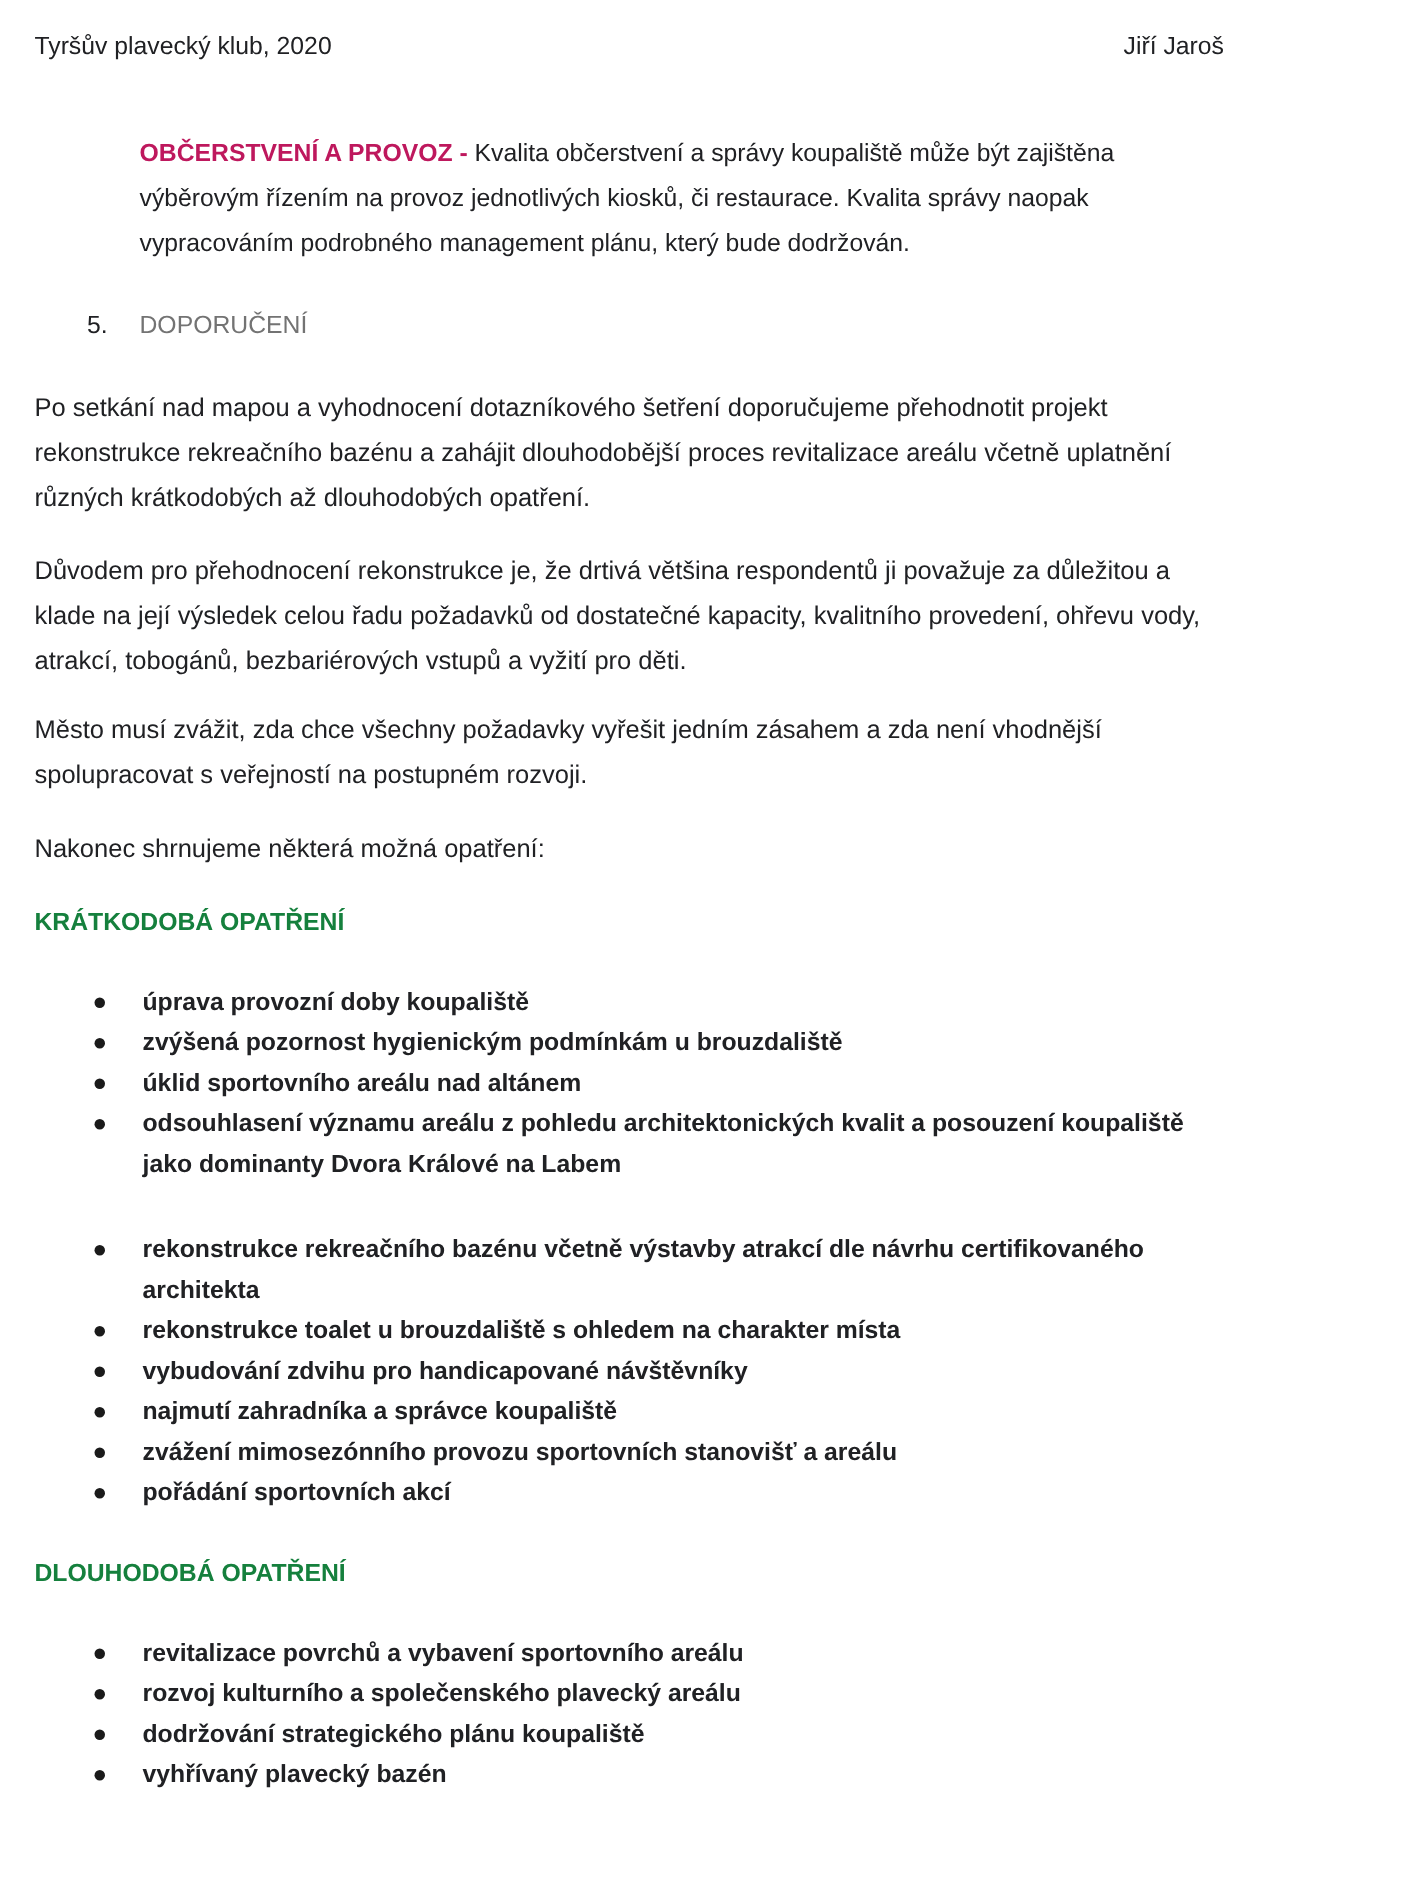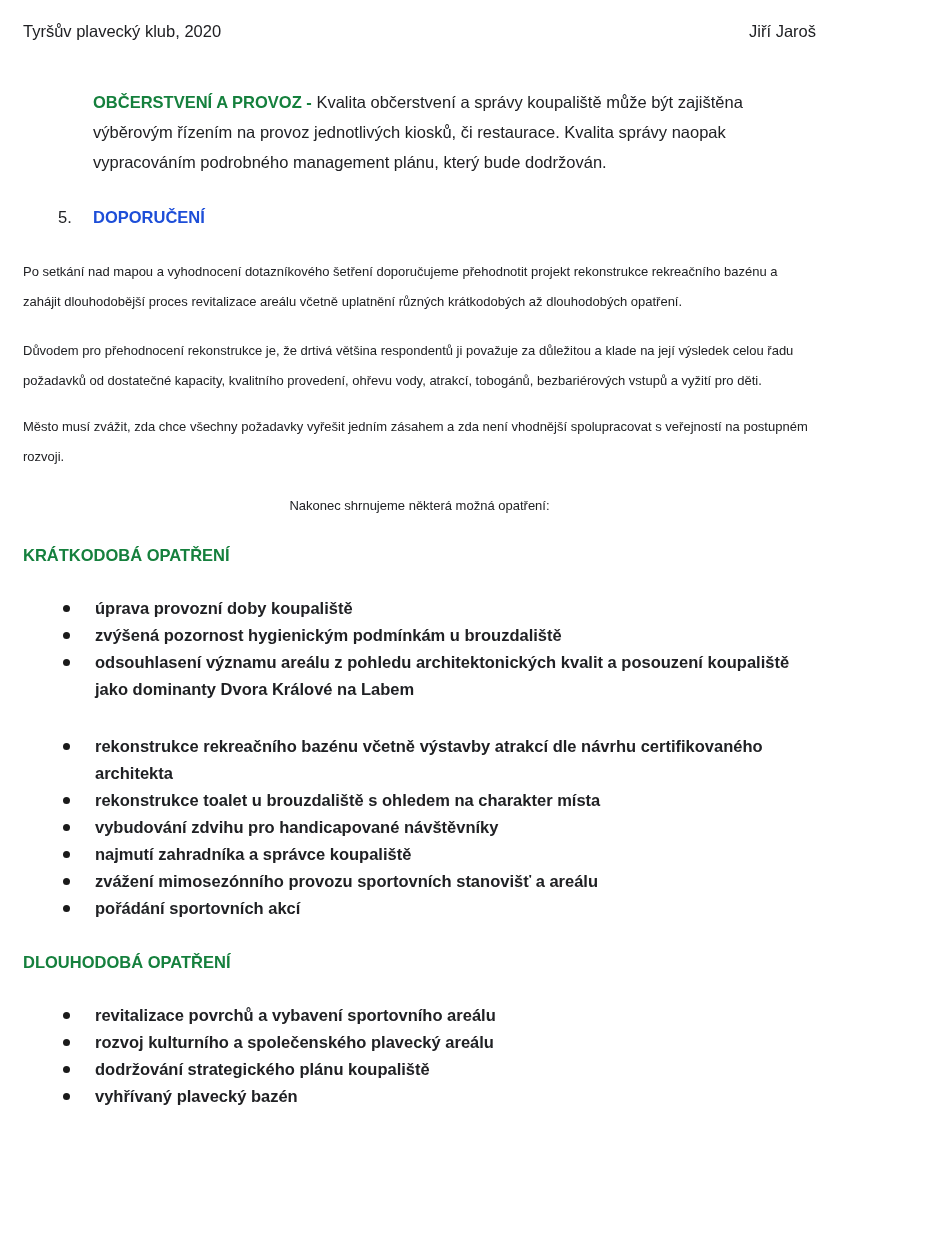--- a/index.html
+++ b/index.html
@@ -30,45 +30,45 @@
     margin-bottom: 46px;
   }
   .intro-paragraph {
     margin: 0 0 30px 70px;
     max-width: 760px;
     font-size: 16.5px;
     line-height: 30px;
   }
   .intro-lead {
     font-weight: 700;
-    color: #15803d;
+    color: #be185d;
   }
   .numbered-heading {
     padding-left: 35px;
     font-size: 16.5px;
     line-height: 21px;
     margin: 0 0 29px 0;
   }
   .numbered-heading .num {
     display: inline-block;
     width: 35px;
     font-weight: 400;
   }
   .numbered-heading .title {
-    font-weight: 700;
-    color: #1d4ed8;
+    font-weight: 400;
+    color: #737373;
   }
   p.body-paragraph {
     margin: 0 0 19px 0;
     max-width: 810px;
-    font-size: 13px;
+    font-size: 17px;
     line-height: 30px;
   }
   p.mb-16 { margin-bottom: 16px; }
-  p.mb-24 { margin-bottom: 24px; text-align: center; }
+  p.mb-24 { margin-bottom: 24px; }
   .list-heading {
     margin: 0 0 29px 0;
     font-size: 16.5px;
     line-height: 21px;
     font-weight: 700;
     color: #15803d;
   }
   ul.measure-list {
     list-style: none;
     margin: 0 0 30px 0;
@@ -120,20 +120,24 @@
     <li>
         <span class="bullet-dot"></span>
         <span class="li-text">úprava provozní doby koupaliště</span>
       </li>
     <li>
         <span class="bullet-dot"></span>
         <span class="li-text">zvýšená pozornost hygienickým podmínkám u brouzdaliště</span>
       </li>
     <li>
         <span class="bullet-dot"></span>
+        <span class="li-text">úklid sportovního areálu nad altánem</span>
+      </li>
+    <li>
+        <span class="bullet-dot"></span>
         <span class="li-text">odsouhlasení významu areálu z pohledu architektonických kvalit a posouzení koupaliště jako dominanty Dvora Králové na Labem</span>
       </li>
   </ul>
 
   <ul class="measure-list">
     <li>
         <span class="bullet-dot"></span>
         <span class="li-text">rekonstrukce rekreačního bazénu včetně výstavby atrakcí dle návrhu certifikovaného architekta</span>
       </li>
     <li>

